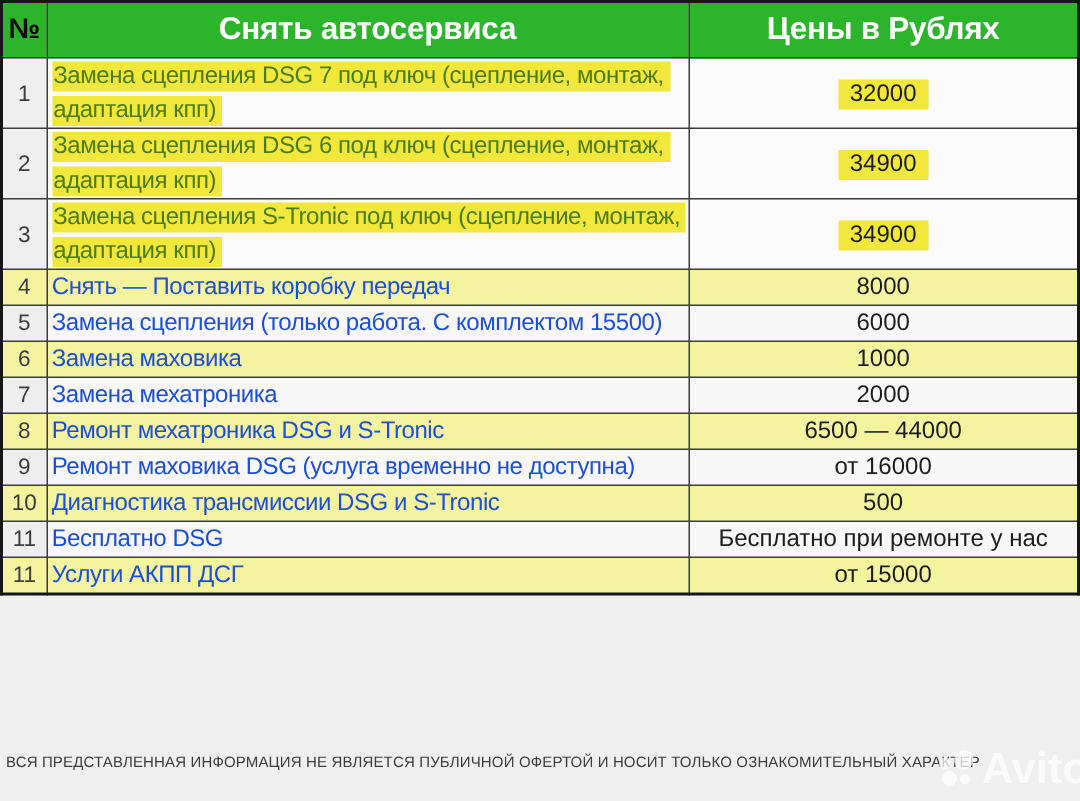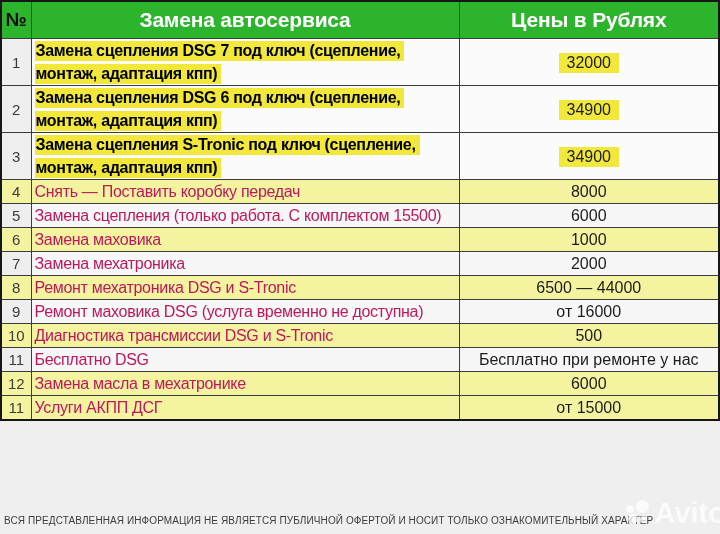--- a/index.html
+++ b/index.html
@@ -13,39 +13,39 @@
 
   th,td{border:1px solid #3c3c3c;padding:0;vertical-align:middle;}
 
   
   tr.head th{background:#2db42d;height:36px;font-weight:bold;}
   th.h-num{color:#0b0b0b;font-size:19px;}
   th.h-svc,th.h-price{color:#ffffff;font-size:21px;letter-spacing:-0.2px;}
 
   
   td.c-num{text-align:center;font-size:15px;color:#3c3c3c;background:#f0f0f0;}
-  td.c-svc{font-size:16px;color:#be185d;padding:0 2px 0 3px;line-height:23px;
+  td.c-svc{font-size:16px;color:#1d4ed8;padding:0 2px 0 3px;line-height:23px;
            letter-spacing:-0.3px;}
   td.c-price{text-align:center;font-size:16px;font-weight:normal;color:#1c1c1c;
              line-height:23px;white-space:nowrap;overflow:hidden;}
   tr.band-w td{background:#f7f7f7;}
   tr.band-w td.c-num{background:#eeeeee;}
   tr.band-y td{background:#f4f4a0;}
   tr.single td{height:23px;}
 
   
   tr.hl-row td{background:#fbfbfb;}
   tr.hl-row td.c-num{background:#efefef;}
-  tr.hl-row td.c-svc{font-weight:bold;color:#000000;}
+  tr.hl-row td.c-svc{font-weight:normal;color:#4d7c0f;}
   .mark{background:#f1e83b;padding:1px 4px 2px 1px;
         -webkit-box-decoration-break:clone;box-decoration-break:clone;}
   td.c-price .mark{padding:1px 8px 2px 8px;}
 
   
-  .disclaimer{position:absolute;left:0;right:0;bottom:0;height:25px;
+  .disclaimer{position:absolute;left:0;right:0;bottom:12px;height:25px;
               background:#efefef;color:#3c3c3c;font-size:10px;
               line-height:24px;padding-left:4px;letter-spacing:0.1px;
               white-space:nowrap;}
 
   
   .watermark{position:absolute;right:-6px;bottom:4px;display:flex;
              align-items:center;opacity:0.85;pointer-events:none;}
   .wm-dots{position:relative;width:26px;height:27px;margin-right:3px;}
   .wm-dots i{position:absolute;border-radius:50%;
              background:rgba(255,255,255,0.85);}
@@ -63,21 +63,21 @@
 
   <table class="price">
     <colgroup>
         <col class="c1">
         <col class="c2">
         <col class="c3">
       </colgroup>
     <thead>
       <tr class="head">
         <th class="h-num">№</th>
-        <th class="h-svc">Замена автосервиса</th>
+        <th class="h-svc">Снять автосервиса</th>
         <th class="h-price">Цены в Рублях</th>
       </tr>
     </thead>
     <tbody>
         <tr class="band-w hl-row">
           <td class="c-num">1</td>
           <td class="c-svc"><span class="mark">Замена сцепления DSG 7 под ключ (сцепление, монтаж, адаптация кпп)</span></td>
           <td class="c-price"><span class="mark">32000</span></td>
         </tr>
         <tr class="band-w hl-row">
@@ -124,25 +124,20 @@
           <td class="c-num">10</td>
           <td class="c-svc">Диагностика трансмиссии DSG и S-Tronic</td>
           <td class="c-price">500</td>
         </tr>
         <tr class="band-w single">
           <td class="c-num">11</td>
           <td class="c-svc">Бесплатно DSG</td>
           <td class="c-price">Бесплатно при ремонте у нас</td>
         </tr>
         <tr class="band-y single">
-          <td class="c-num">12</td>
-          <td class="c-svc">Замена масла в мехатронике</td>
-          <td class="c-price">6000</td>
-        </tr>
-        <tr class="band-y single">
           <td class="c-num">11</td>
           <td class="c-svc">Услуги АКПП ДСГ</td>
           <td class="c-price">от 15000</td>
         </tr>
       </tbody>
   </table>
 
   <div class="disclaimer">ВСЯ ПРЕДСТАВЛЕННАЯ ИНФОРМАЦИЯ НЕ ЯВЛЯЕТСЯ ПУБЛИЧНОЙ ОФЕРТОЙ И НОСИТ ТОЛЬКО ОЗНАКОМИТЕЛЬНЫЙ ХАРАКТЕР</div>
 
   <div class="watermark">

